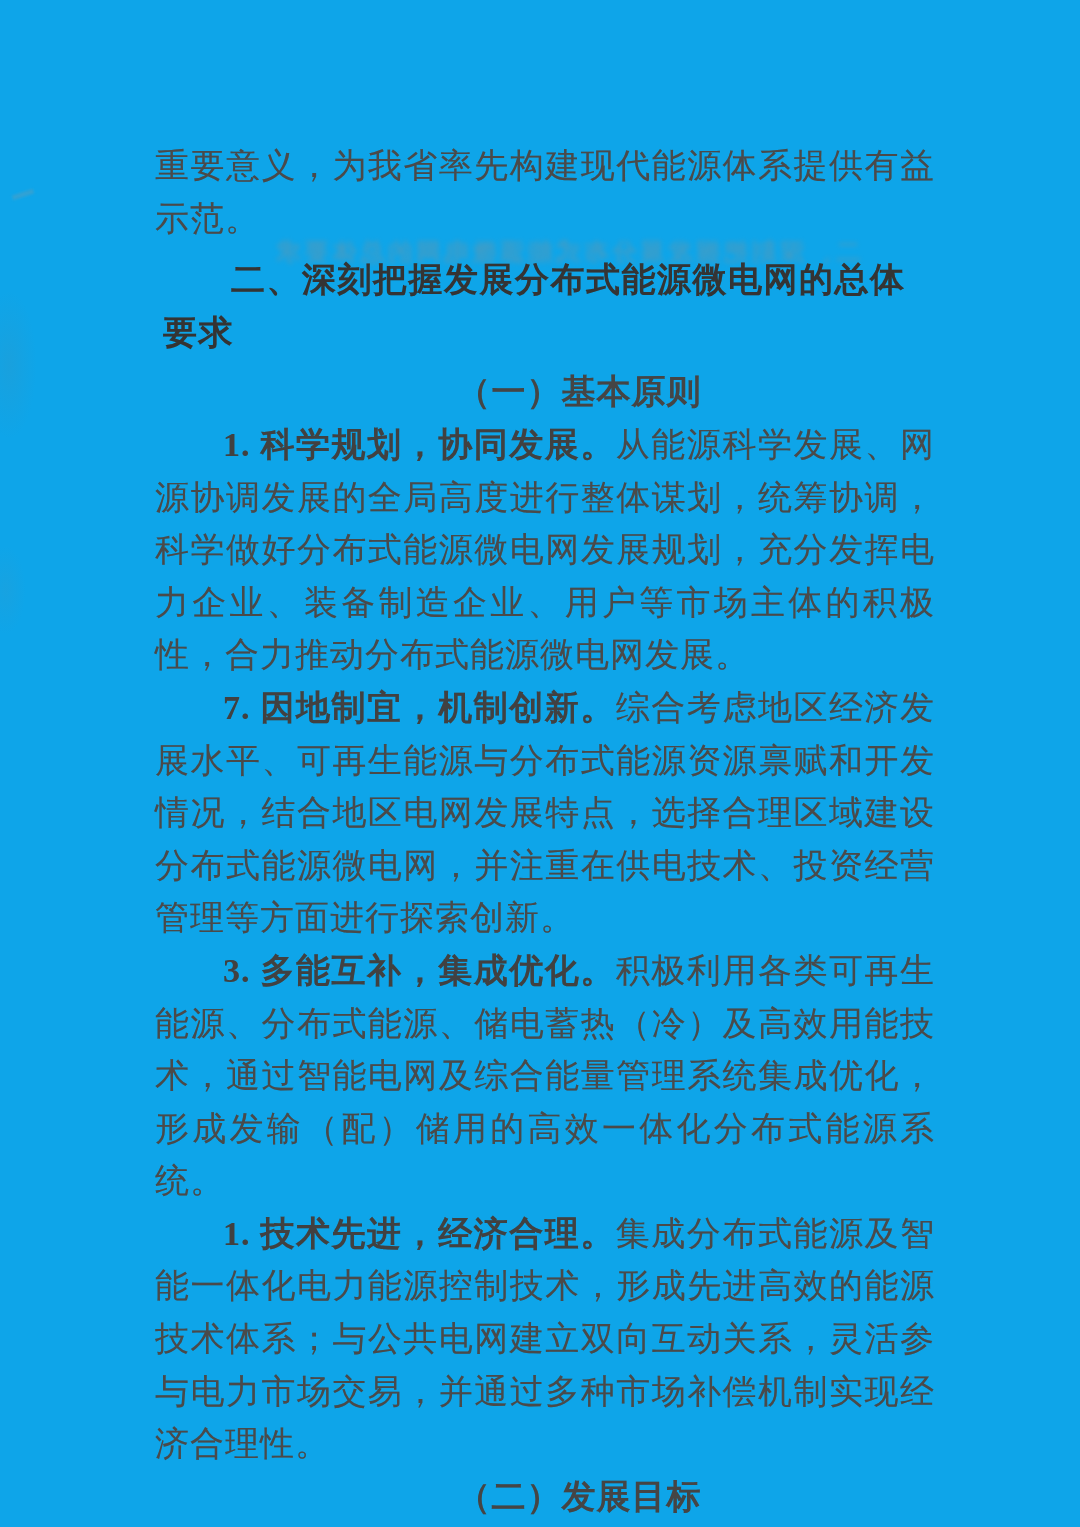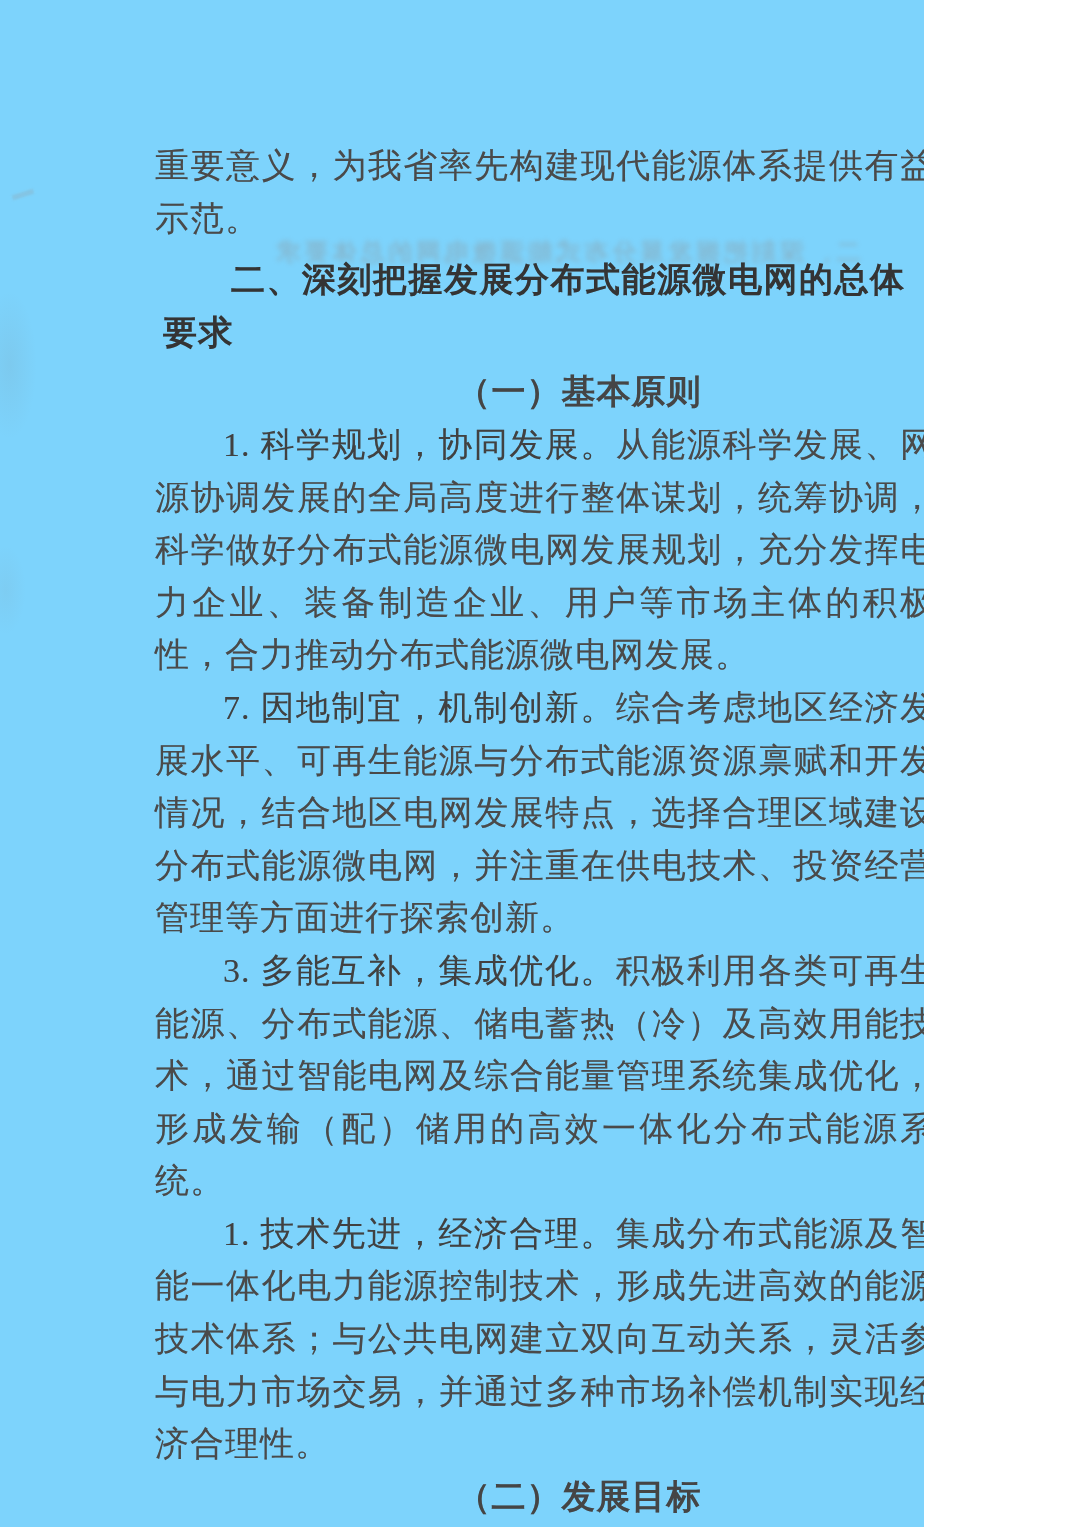--- a/index.html
+++ b/index.html
@@ -2,23 +2,23 @@
 <html><head>
 <meta charset="utf-8">
 <style>
   html, body {
     margin: 0;
     padding: 0;
     background: #ffffff;
   }
   .page {
     position: relative;
-    width: 924px;
+    width: 1080px;
     height: 1527px;
-    background: #7dd3fc;
+    background: #0ea5e9;
     overflow: hidden;
     font-family: "Liberation Serif", "DejaVu Serif", serif;
     color: #4a4a4a;
   }
   
   .artifact {
     position: absolute;
     pointer-events: none;
   }
   .smudge-left {
@@ -96,21 +96,21 @@
   .sub-heading {
     margin: 0;
     font-size: 34px;
     line-height: 52.6px;
     font-weight: 600;
     text-indent: 2em;
     color: #454545;
     text-align: center;
   }
   .lead {
-    font-weight: 400;
+    font-weight: 700;
     color: #414141;
     margin-top: 30px;
   }
 </style>
 </head>
 <body>
 
 <div class="page">
 
   <div class="artifact smudge-left"></div>

